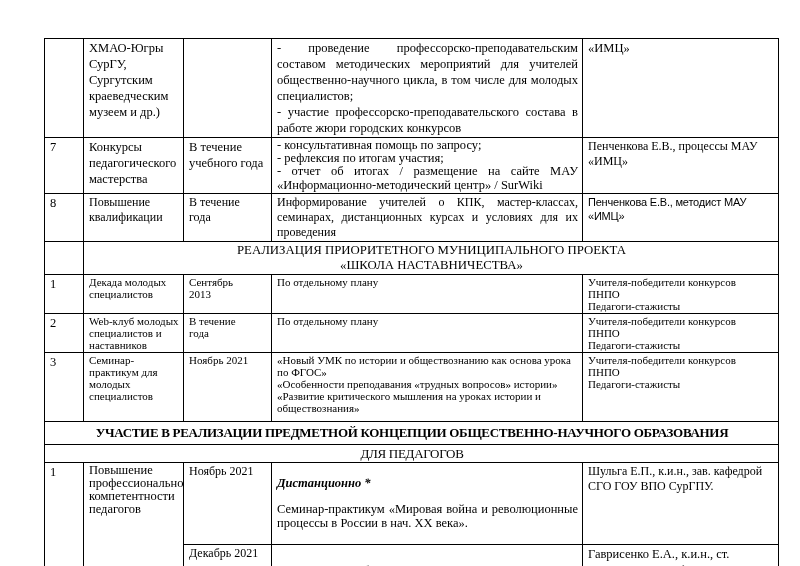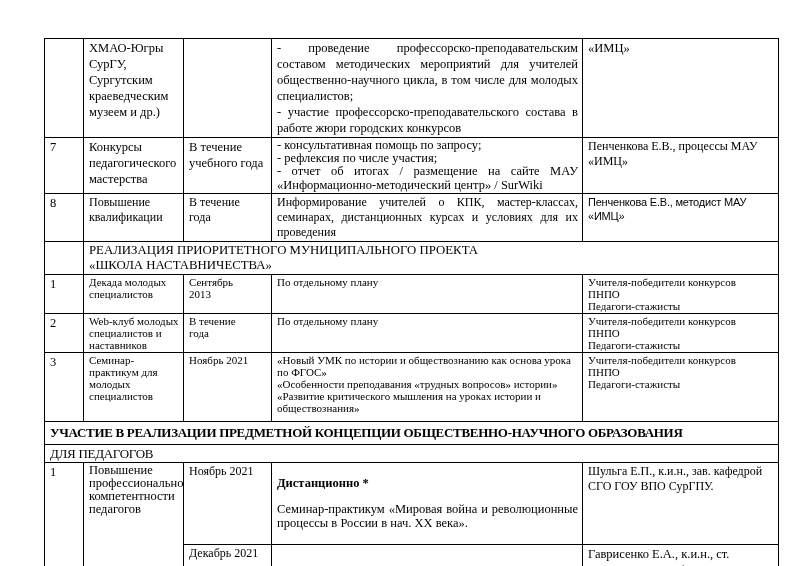--- a/index.html
+++ b/index.html
@@ -10,30 +10,30 @@
                 overflow:hidden;white-space:pre-line;font-size:12.5px;line-height:16px;}
   
   col.c-num{width:39px;} col.c-name{width:100px;} col.c-time{width:88px;}
   col.c-desc{width:311px;} col.c-resp{width:196px;}
   
   tr.h83{height:83px;} tr.h51{height:51px;} tr.h31{height:31px;} tr.h30{height:30px;}
   tr.h37{height:37px;} tr.h69{height:69px;} tr.h22{height:22px;} tr.h17{height:17px;}
   tr.h38{height:38px;} tr.h45{height:45px;}
   
   .just{text-align:justify;}
-  .center{text-align:left;}
+  .center{text-align:center;}
   .tight{line-height:13.2px !important;}
   .small{font-size:11px !important;line-height:12px !important;}
   .mid{font-size:12px !important;line-height:15px !important;}
   .sans-narrow{font-family:"Liberation Sans","DejaVu Sans",sans-serif !important;
                font-size:11px !important;line-height:14px !important;letter-spacing:-0.2px;}
   .sec-title{font-size:12.8px !important;line-height:15px !important;}
   .sec-bold{font-weight:bold;font-size:13px !important;line-height:20px !important;letter-spacing:-0.3px;}
   .sec-plain{font-size:13px !important;line-height:15px !important;letter-spacing:-0.3px;margin-top:46px;}
-  .mode{font-weight:bold;}
+  .mode{font-weight:bold;font-style:italic;}
   td .blk{white-space:pre-line;}
 </style>
 </head>
 <body>
 
 <div class="page">
   <table class="plan">
     <colgroup>
       <col class="c-num">
         <col class="c-name">
@@ -57,21 +57,21 @@
     </tr>
 
     <tr class="h51">
       <td>7</td>
       <td>Конкурсы
 педагогического
 мастерства</td>
       <td>В течение
 учебного года</td>
       <td class="just tight">- консультативная помощь по запросу;
-- рефлексия по числе участия;
+- рефлексия по итогам участия;
 - отчет об итогах / размещение на сайте МАУ «Информационно-методический центр» / SurWiki</td>
       <td class="mid">Пенченкова Е.В., процессы МАУ
 «ИМЦ»</td>
     </tr>
 
     <tr class="h31">
       <td>8</td>
       <td class="mid">Повышение
 квалификации</td>
       <td class="mid">В течение

